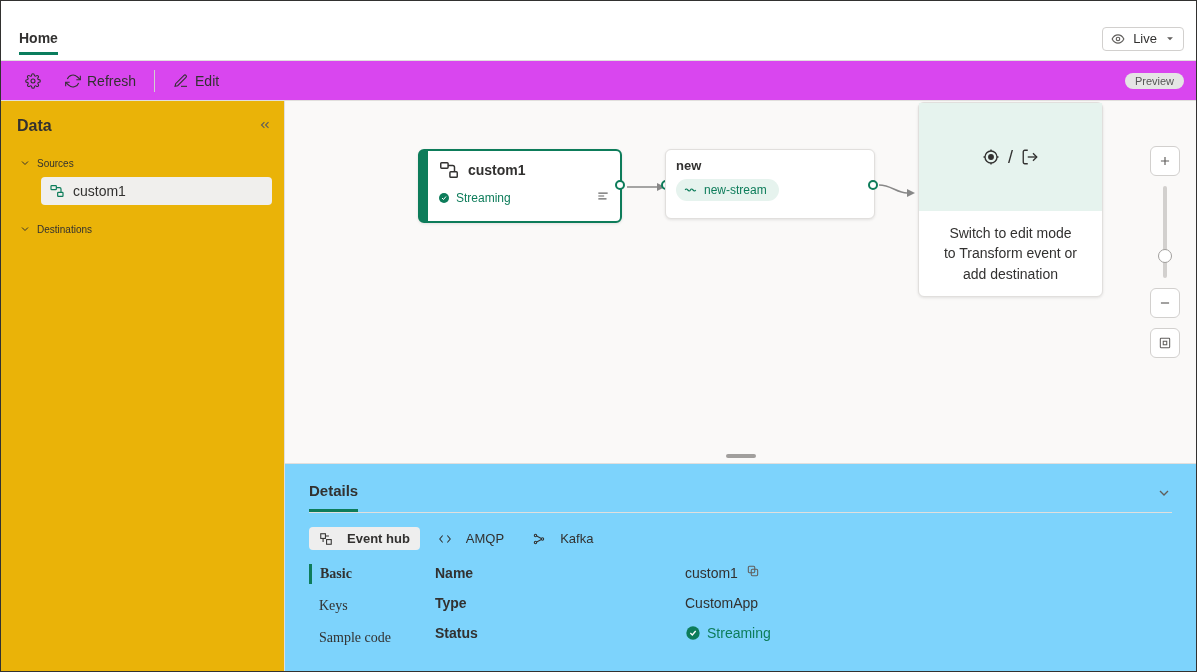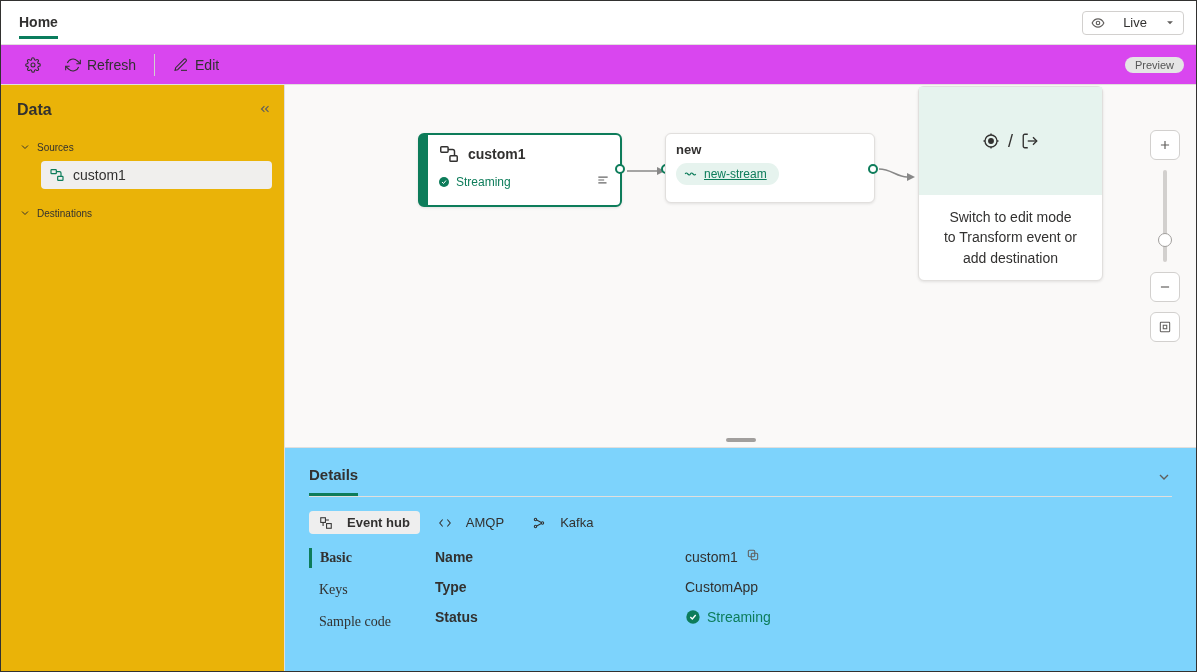--- a/index.html
+++ b/index.html
@@ -16,31 +16,32 @@
   }
 
   
   .top-tabs {
     display: flex;
     align-items: center;
     justify-content: space-between;
     padding: 0 12px 0 18px;
     height: 44px;
     border-bottom: 1px solid #e1dfdd;
+    margin-top: 16px;
   }
   .tab {
     font-size: 14px;
     font-weight: 600;
     padding: 8px 0 6px 0;
     border-bottom: 3px solid #0a7d5d;
   }
   .live-pill {
     display: flex;
     align-items: center;
-    gap: 18px;
+    gap: 8px;
     border: 1px solid #d2d0ce;
     border-radius: 4px;
     padding: 2px 8px;
     height: 24px;
     font-size: 13px;
     cursor: pointer;
   }
   .live-pill svg { flex: none; }
 
   
@@ -143,21 +144,21 @@
     width:210px; height:70px;
     border:1px solid #e1dfdd;
     padding:8px 10px;
   }
   .node-stream .title { font-weight:600; font-size:13px; margin-bottom:6px; }
   .stream-chip {
     display:inline-flex; align-items:center; gap:6px;
     background:#e6f3ee;
     border-radius:14px;
     padding:4px 12px 4px 8px;
-    font-size:12px; color:#0d7c5a;text-decoration:underline;
+    font-size:12px; color:#0d7c5a;
   }
   .stream-chip svg { flex:none; }
 
   .node-dest {
     left:633px; top:1px;
     width:185px;
     border:1px solid #e1dfdd;
   }
   .node-dest-top {
     background:#e6f3ee;

